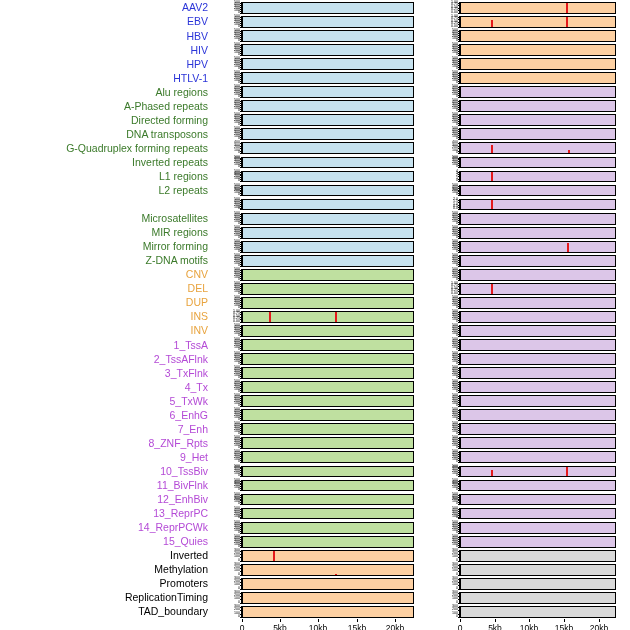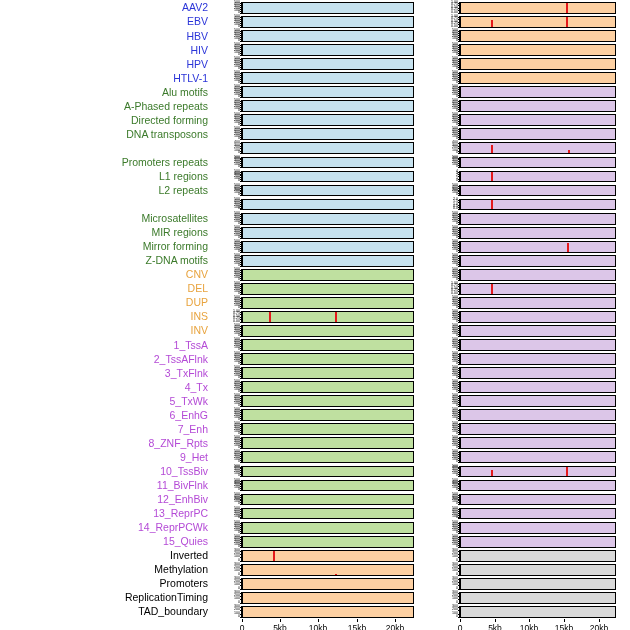--- a/index.html
+++ b/index.html
@@ -103,25 +103,26 @@
 <body>
 
 <div id="root">
   <div class="label-col">
       <div class="track-label" style="top: 1.42273px; color: rgb(43, 53, 216);">AAV2</div>
       <div class="track-label" style="top: 15.4682px; color: rgb(43, 53, 216);">EBV</div>
       <div class="track-label" style="top: 29.5136px; color: rgb(43, 53, 216);">HBV</div>
       <div class="track-label" style="top: 43.5591px; color: rgb(43, 53, 216);">HIV</div>
       <div class="track-label" style="top: 57.6045px; color: rgb(43, 53, 216);">HPV</div>
       <div class="track-label" style="top: 71.65px; color: rgb(43, 53, 216);">HTLV-1</div>
-      <div class="track-label" style="top: 85.6955px; color: rgb(59, 122, 42);">Alu motifs</div>
+      <div class="track-label" style="top: 85.6955px; color: rgb(59, 122, 42);">Alu regions</div>
       <div class="track-label" style="top: 99.7409px; color: rgb(59, 122, 42);">A-Phased repeats</div>
       <div class="track-label" style="top: 113.786px; color: rgb(59, 122, 42);">Directed forming</div>
       <div class="track-label" style="top: 127.832px; color: rgb(59, 122, 42);">DNA transposons</div>
-      <div class="track-label" style="top: 155.923px; color: rgb(59, 122, 42);">Promoters repeats</div>
+      <div class="track-label" style="top: 141.877px; color: rgb(59, 122, 42);">G-Quadruplex forming repeats</div>
+      <div class="track-label" style="top: 155.923px; color: rgb(59, 122, 42);">Inverted repeats</div>
       <div class="track-label" style="top: 169.968px; color: rgb(59, 122, 42);">L1 regions</div>
       <div class="track-label" style="top: 184.014px; color: rgb(59, 122, 42);">L2 repeats</div>
       <div class="track-label" style="top: 212.105px; color: rgb(59, 122, 42);">Microsatellites</div>
       <div class="track-label" style="top: 226.15px; color: rgb(59, 122, 42);">MIR regions</div>
       <div class="track-label" style="top: 240.195px; color: rgb(59, 122, 42);">Mirror forming</div>
       <div class="track-label" style="top: 254.241px; color: rgb(59, 122, 42);">Z-DNA motifs</div>
       <div class="track-label" style="top: 268.286px; color: rgb(232, 163, 61);">CNV</div>
       <div class="track-label" style="top: 282.332px; color: rgb(232, 163, 61);">DEL</div>
       <div class="track-label" style="top: 296.377px; color: rgb(232, 163, 61);">DUP</div>
       <div class="track-label" style="top: 310.423px; color: rgb(232, 163, 61);">INS</div>

